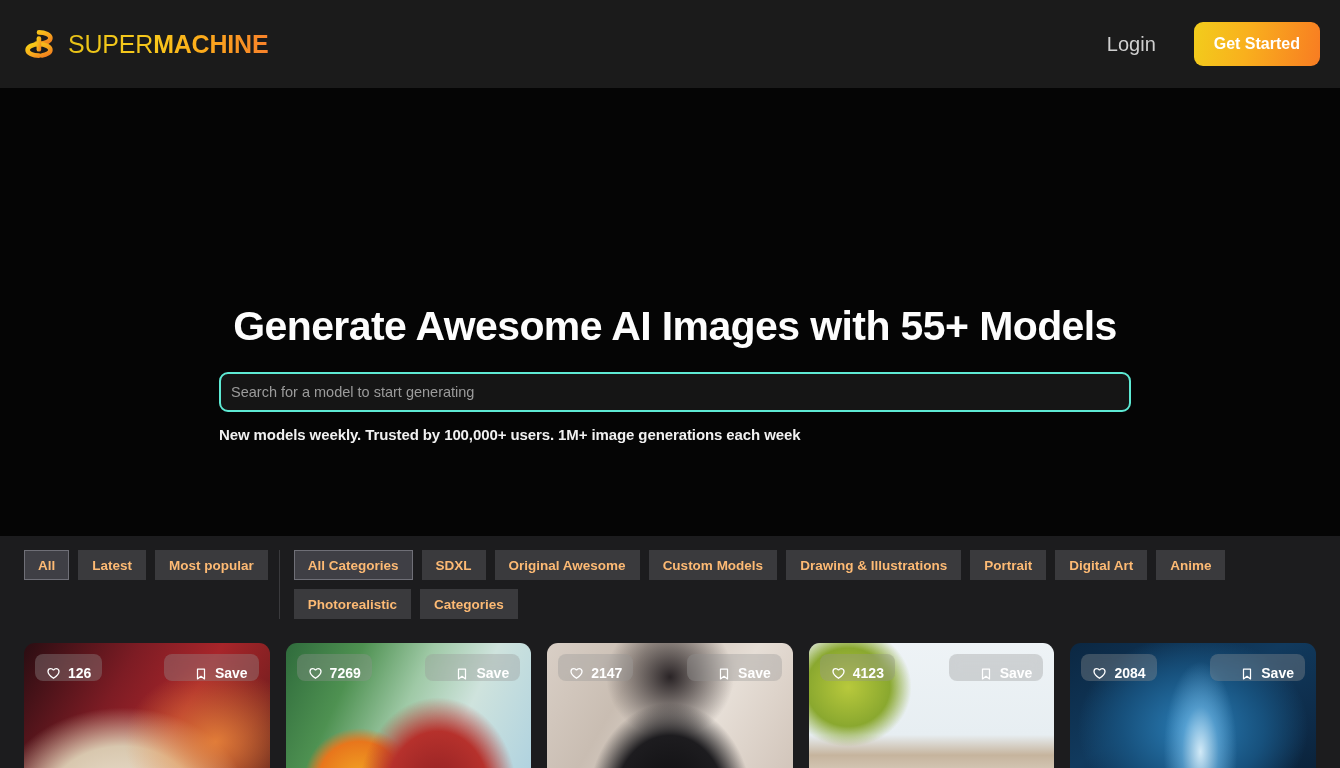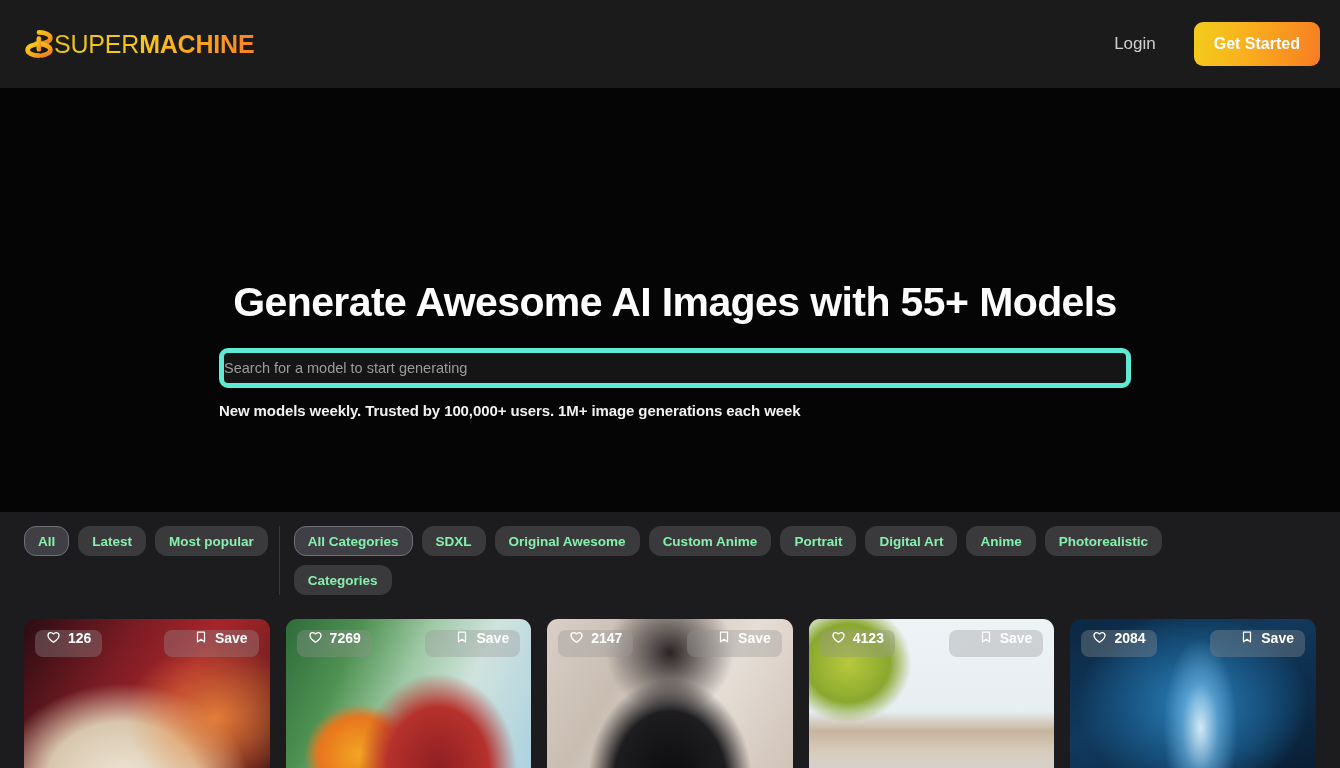--- a/index.html
+++ b/index.html
@@ -15,83 +15,84 @@
   
   .header {
     height:88px;
     background:#1b1b1b;
     display:flex;
     align-items:center;
     padding:0 20px 0 24px;
     position:relative;
     z-index:5;
   }
-  .brand { display:flex; align-items:center; cursor:pointer; }
+  .brand { display:flex; align-items:center; gap:14px; cursor:pointer; }
   .brand-mark { width:30px; height:30px; position:relative; flex:0 0 auto; }
   .brand-word {
     font-size:25px;
     letter-spacing:-0.2px;
     white-space:nowrap;
     line-height:1;
   }
   .brand-word .w1 {
     font-weight:400;
     background:linear-gradient(90deg,#e8c216 0%,#f3c81a 55%,#f6c61c 100%);
     -webkit-background-clip:text; background-clip:text; color:transparent;
   }
   .brand-word .w2 {
     font-weight:700;
     background:linear-gradient(90deg,#f9c81b 0%,#fca91b 45%,#f8822a 100%);
     -webkit-background-clip:text; background-clip:text; color:transparent;
   }
 
   .header-right { margin-left:auto; display:flex; align-items:center; gap:38px; }
   .login-link {
-    color:#cfcfcf; font-size:17px; text-decoration:none;
+    color:#cfcfcf; font-size:20px; text-decoration:none;
     cursor:pointer; white-space:nowrap;
   }
   .cta-btn {
     border:0; cursor:pointer;
     padding:0 20px; height:44px;
     border-radius:9px;
     background:linear-gradient(100deg,#f2cd1c 0%,#f9b01d 42%,#f87c22 100%);
     color:#fff; font-size:16px; font-weight:700;
     white-space:nowrap;
     font-family:"Liberation Sans", sans-serif;
   }
 
   
   .hero {
     height:424px;
     background:#050505;
     position:relative;
+    margin-top:24px;
   }
   .hero-inner {
     position:absolute;
     left:219px; top:192px;
     width:912px;
   }
   .hero-title {
     color:#fdfdfd;
     font-size:41px;
     font-weight:700;
     letter-spacing:-0.6px;
     text-align:center;
     line-height:1.12;
     white-space:nowrap;
   }
   .search-wrap { margin-top:22px; }
   .search-input {
     width:100%; height:40px;
     background:#151515;
-    border:5px solid #5eead4;
+    border:2px solid #5eead4;
     border-radius:9px;
     color:#e4e4e4;
     font-size:14.5px;
-    padding:0 0;
+    padding:0 10px;
     outline:none;
     font-family:"Liberation Sans", sans-serif;
   }
   .search-input::placeholder { color:#9b9b9b; }
   .hero-sub {
     margin-top:14px;
     color:#f1f1f1;
     font-size:15px;
     font-weight:700;
     letter-spacing:-0.1px;
@@ -112,26 +113,26 @@
     width:1px;
     align-self:stretch;
     min-height:32px;
     background:#3a3a3d;
     margin:0 14px 0 11px;
     flex:0 0 auto;
   }
   .pill {
     border:1px solid transparent;
     background:#3a3a3d;
-    color:#86efac;
+    color:#fdba74;
     font-size:13.5px;
     font-weight:700;
     height:30px;
     padding:12px 13px;
-    border-radius:12px;
+    border-radius:0;
     cursor:pointer;
     white-space:nowrap;
     display:inline-flex; align-items:center;
     font-family:"Liberation Sans", sans-serif;
   }
   .pill.active { background:#3f3f45; border-color:#6f6f77; }
 
   
   .grid {
     background:#1c1c1e;
@@ -145,21 +146,21 @@
     height:170px;
     border-radius:11px;
     overflow:hidden;
     position:relative;
     cursor:pointer;
   }
   .card-art { position:absolute; inset:0; }
   .chip {
     position:absolute; top:11px;
     height:27px;
-    display:flex; align-items:flex-start; gap:7px;
+    display:flex; align-items:flex-end; gap:7px;
     padding:0 11px;
     border-radius:8px;
     background:rgba(150,150,150,0.35);
     backdrop-filter:blur(6px);
     color:#fff; font-size:14px; font-weight:700;
     white-space:nowrap;
   }
   .chip.likes { left:11px; }
   .chip.save  { right:11px; cursor:pointer;padding-left:30px; }
   .chip svg { display:block; }
@@ -239,21 +240,22 @@
   <div class="pill-group primary" id="sort-pills">
       <button class="pill active">All</button>
       <button class="pill">Latest</button>
       <button class="pill">Most popular</button>
     </div>
   <div class="divider"></div>
   <div class="pill-group secondary" id="cat-pills">
       <button class="pill active">All Categories</button>
       <button class="pill">SDXL</button>
       <button class="pill">Original Awesome</button>
-      <button class="pill">Custom Anime</button>
+      <button class="pill">Custom Models</button>
+      <button class="pill">Drawing &amp; Illustrations</button>
       <button class="pill">Portrait</button>
       <button class="pill">Digital Art</button>
       <button class="pill">Anime</button>
       <button class="pill">Photorealistic</button>
       <button class="pill">Categories</button>
     </div>
 </div>
 
 <div class="grid" id="card-grid">
     <div class="card">

